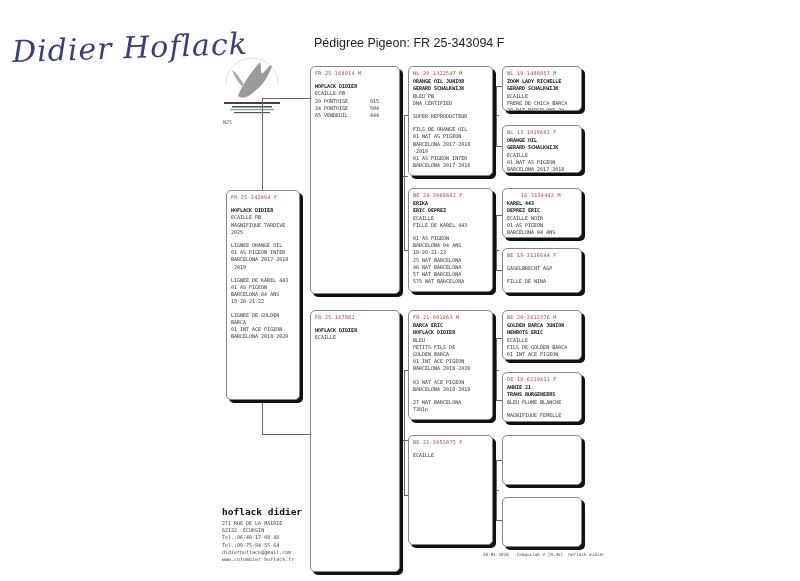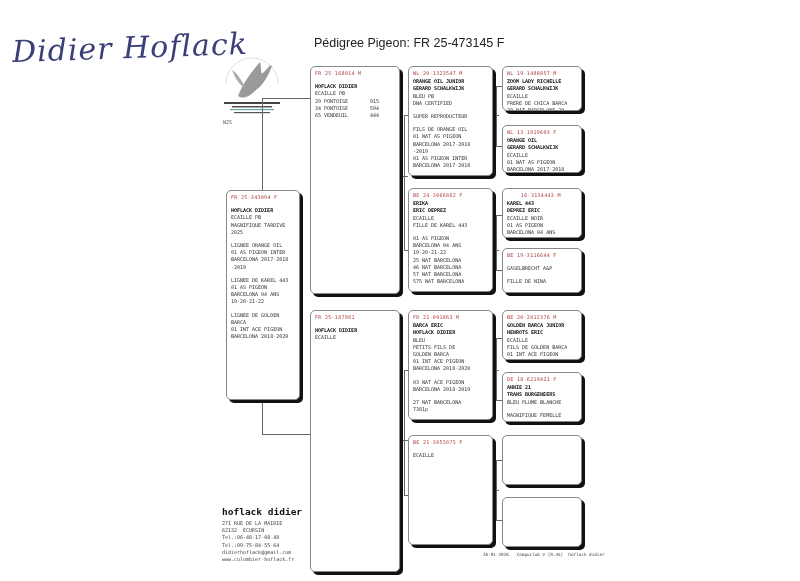--- a/index.html
+++ b/index.html
@@ -36,21 +36,21 @@
     <path d="M22 52 C28 38 34 30 44 18 C46 26 44 32 48 28 C52 24 54 20 56 22 C52 32 48 40 40 46 C34 52 28 56 22 52 Z" fill="#9a9a9a"></path>
     <path d="M30 44 C24 34 20 28 16 26 C20 36 24 42 30 44 Z" fill="#aaa"></path>
     <rect x="8" y="58" width="56" height="2" fill="#444"></rect>
     <rect x="16" y="62" width="40" height="1.5" fill="#555"></rect>
     <rect x="14" y="65" width="44" height="1.2" fill="#6aa"></rect>
     <rect x="18" y="68" width="36" height="1.2" fill="#555"></rect>
   </svg>
 </div>
 <div class="abs logo-code">N25</div>
 
-<div class="abs title">Pédigree Pigeon:  FR  25-473145 F</div>
+<div class="abs title">Pédigree Pigeon:  FR  25-343094 F</div>
 
 <div class="line" style="left:262px;top:98px;width:1px;height:93px;"></div>
 <div class="line" style="left:262px;top:98px;width:48px;height:1px;"></div>
 <div class="line" style="left:262px;top:400px;width:1px;height:34px;"></div>
 <div class="line" style="left:262px;top:434px;width:48px;height:1px;"></div>
 
 <div class="line" style="left:400px;top:176px;width:8px;height:1px;"></div>
 <div class="line" style="left:404px;top:115px;width:1px;height:135px;"></div>
 <div class="line" style="left:404px;top:115px;width:5px;height:1px;"></div>
 <div class="line" style="left:404px;top:250px;width:5px;height:1px;"></div>

